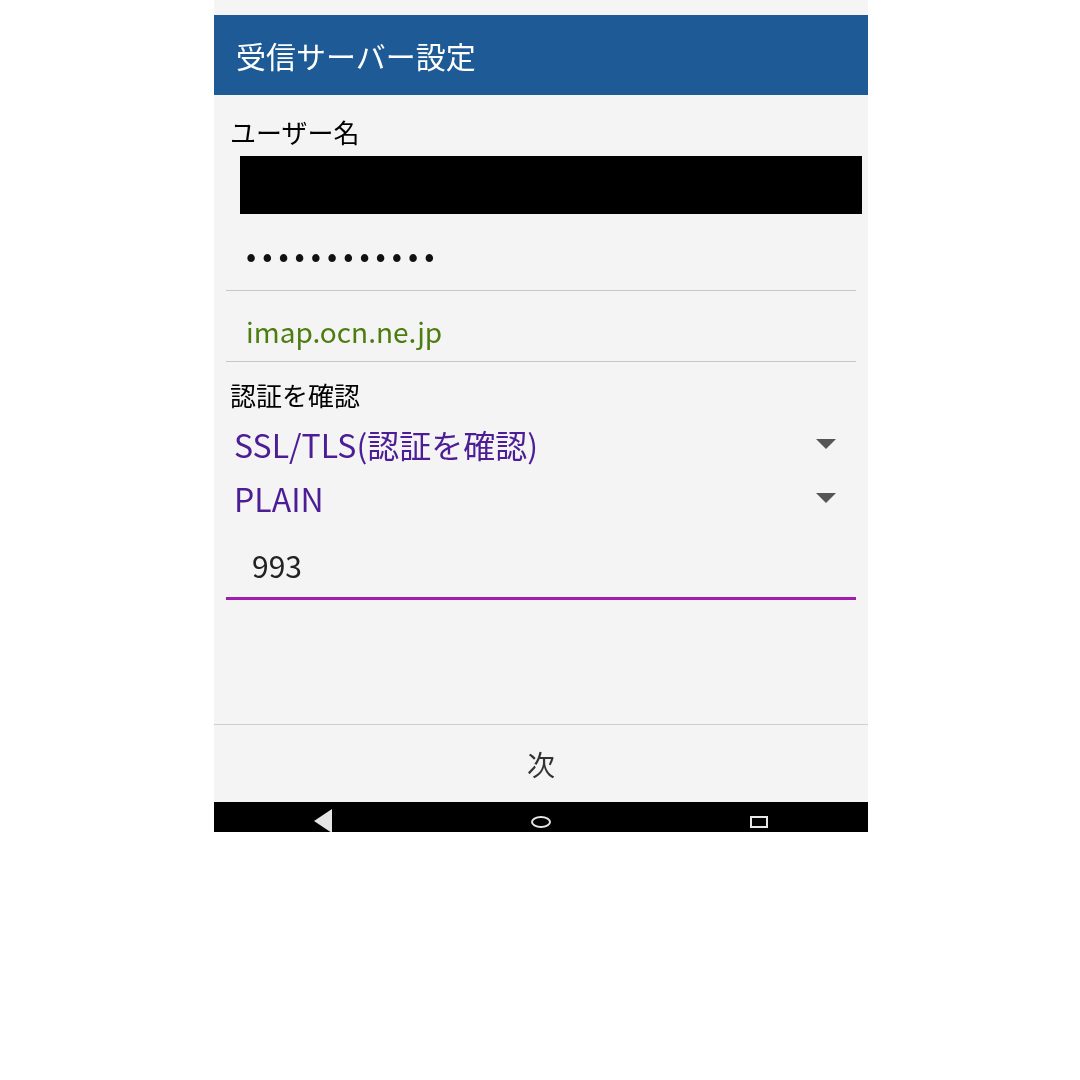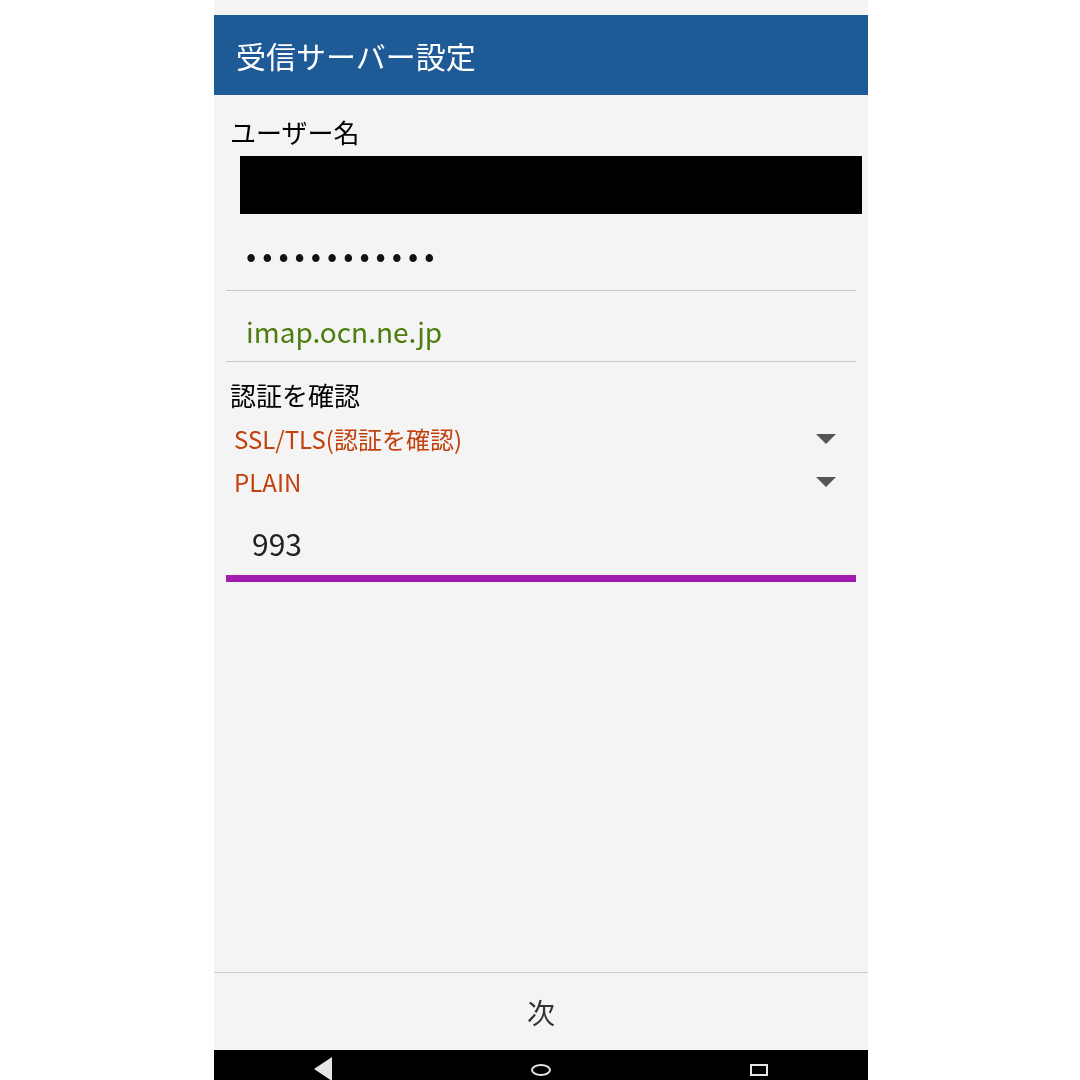--- a/index.html
+++ b/index.html
@@ -9,21 +9,21 @@
       background: #ffffff;
       font-family: -apple-system, "Hiragino Sans", "Noto Sans CJK JP", sans-serif;
       display: flex;
       justify-content: center;
       align-items: flex-start;
     }
     .device {
       width: 654px;
       margin-left: 214px;
       margin-right: 212px;
-      height: 1080px;
+      height: 832px;
       background: #f5f5f5;
       display: flex;
       flex-direction: column;
       position: relative;
     }
     .header {
       background: #1d5a96;
       color: #ffffff;
       height: 80px;
       display: flex;
@@ -63,34 +63,34 @@
       letter-spacing: 6px;
       color: #111111;
       padding-bottom: 14px;
       margin-bottom: 12px;
     }
     .select-row {
       display: flex;
       align-items: center;
       justify-content: space-between;
       padding: 2px 12px 4px 8px;
-      font-size: 24px;
-      color: #c2410c;
+      font-size: 32px;
+      color: #4c1d95;
       margin-bottom: 2px;
     }
     .dropdown-arrow {
       width: 0;
       height: 0;
       border-left: 10px solid transparent;
       border-right: 10px solid transparent;
       border-top: 10px solid #555555;
       margin-right: 8px;
     }
     .port-row {
-      border-bottom: 7px solid #a21caf;
+      border-bottom: 3px solid #a21caf;
       padding: 14px 0 10px 26px;
       font-size: 30px;
       color: #222222;
       margin-top: 4px;
     }
     .footer {
       border-top: 1px solid #cfcfcf;
       height: 78px;
       display: flex;
       align-items: center;

